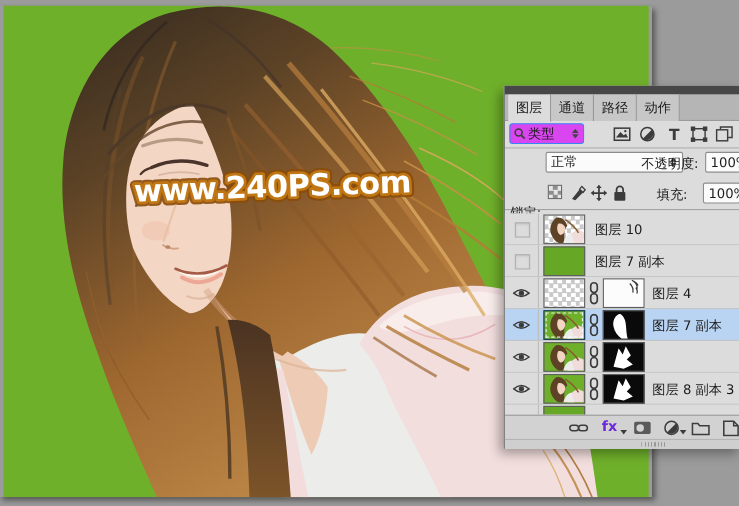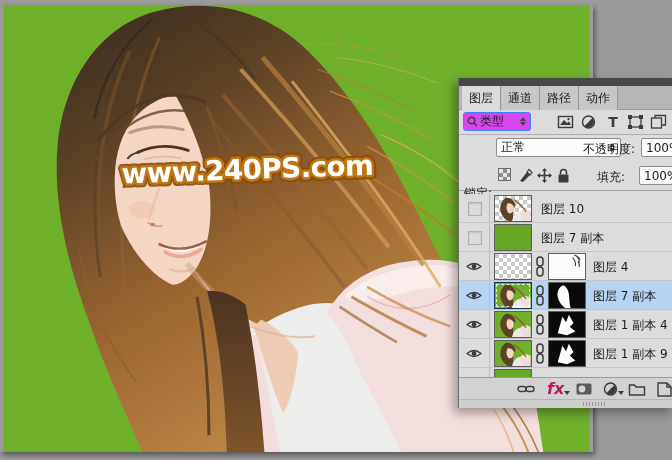--- a/index.html
+++ b/index.html
@@ -46,21 +46,21 @@
   .chain{position:absolute;left:75px;top:4px;width:12px;height:21px;}
   .mask{position:absolute;left:89px;top:1px;width:38px;height:27px;border:1px solid #5e5e5e;box-sizing:border-box;}
   .mask.black{background:#0a0a0a;}
   .mask.white{background:#fcfcfc;}
   .mask svg{display:block;width:36px;height:25px;}
   .lname{position:absolute;left:134px;top:7px;white-space:nowrap;text-align:center;}
   .lname.nomask{left:82px;}
   
   .bbar{position:absolute;left:0;top:299px;width:100%;height:22px;background:#d2d2d2;border-top:1px solid #9c9c9c;box-sizing:border-box;}
   .bico{position:absolute;top:3px;width:18px;height:16px;}
-  .fxtxt{font-style:italic;font-weight:bold;font-size:16px;color:#be185d;line-height:16px;}
+  .fxtxt{font-weight:bold;font-size:13px;color:#6d28d9;line-height:16px;}
   .dn{display:inline-block;width:0;height:0;border-left:3px solid transparent;border-right:3px solid transparent;border-top:4px solid #3c3c3c;vertical-align:bottom;margin-left:1px;}
   .grip{position:absolute;left:0;top:321px;width:100%;height:9px;background:#cfcfcf;border-top:1px solid #b5b5b5;box-sizing:border-box;}
   .gripdots{position:absolute;left:124px;top:2px;width:22px;height:4px;
     background:repeating-linear-gradient(90deg,#979797 0 1px,transparent 1px 3px);}
 </style>
 </head>
 <body>
 
 <div id="screen">
 
@@ -332,21 +332,20 @@
         </div>
         <svg class="chain" viewBox="0 0 12 21">
           <rect x="3" y="1" width="6" height="9" rx="3" fill="none" stroke="#3c3c3c" stroke-width="1.5"></rect>
           <rect x="3" y="11" width="6" height="9" rx="3" fill="none" stroke="#3c3c3c" stroke-width="1.5"></rect>
         </svg>
         <div class="mask black">
           <svg viewBox="0 0 38 27">
             <path d="M9,23 L14,5 L18,11 L21,3 L26,12 L22,16 L28,21 L19,25 Z" fill="#ffffff"></path>
           </svg>
         </div>
-        <span class="lname">图层 1 副本 4</span>
       </div>
 
       <div class="lrow">
         <div class="eyewell">
           <svg width="16" height="11" viewBox="0 0 16 11">
             <path d="M1,5.5 Q8,-0.5 15,5.5 Q8,11.5 1,5.5 Z" fill="none" stroke="#3c3c3c" stroke-width="1.3"></path>
               <circle cx="8" cy="5.5" r="2.4" fill="#3c3c3c"></circle>
           </svg>
         </div>
         <div class="thumb">
@@ -360,21 +359,21 @@
         </div>
         <svg class="chain" viewBox="0 0 12 21">
           <rect x="3" y="1" width="6" height="9" rx="3" fill="none" stroke="#3c3c3c" stroke-width="1.5"></rect>
           <rect x="3" y="11" width="6" height="9" rx="3" fill="none" stroke="#3c3c3c" stroke-width="1.5"></rect>
         </svg>
         <div class="mask black">
           <svg viewBox="0 0 38 27">
             <path d="M9,23 L14,5 L18,11 L21,3 L26,12 L22,16 L28,21 L19,25 Z" fill="#ffffff"></path>
           </svg>
         </div>
-        <span class="lname">图层 1 副本 9</span>
+        <span class="lname">图层 8 副本 3</span>
       </div>
 
       <div class="lrow">
         <div class="eyewell">
           
         </div>
         <div class="thumb" style="background:#66a825"></div>
         <span class="lname nomask">图层</span>
       </div>
     </div>

